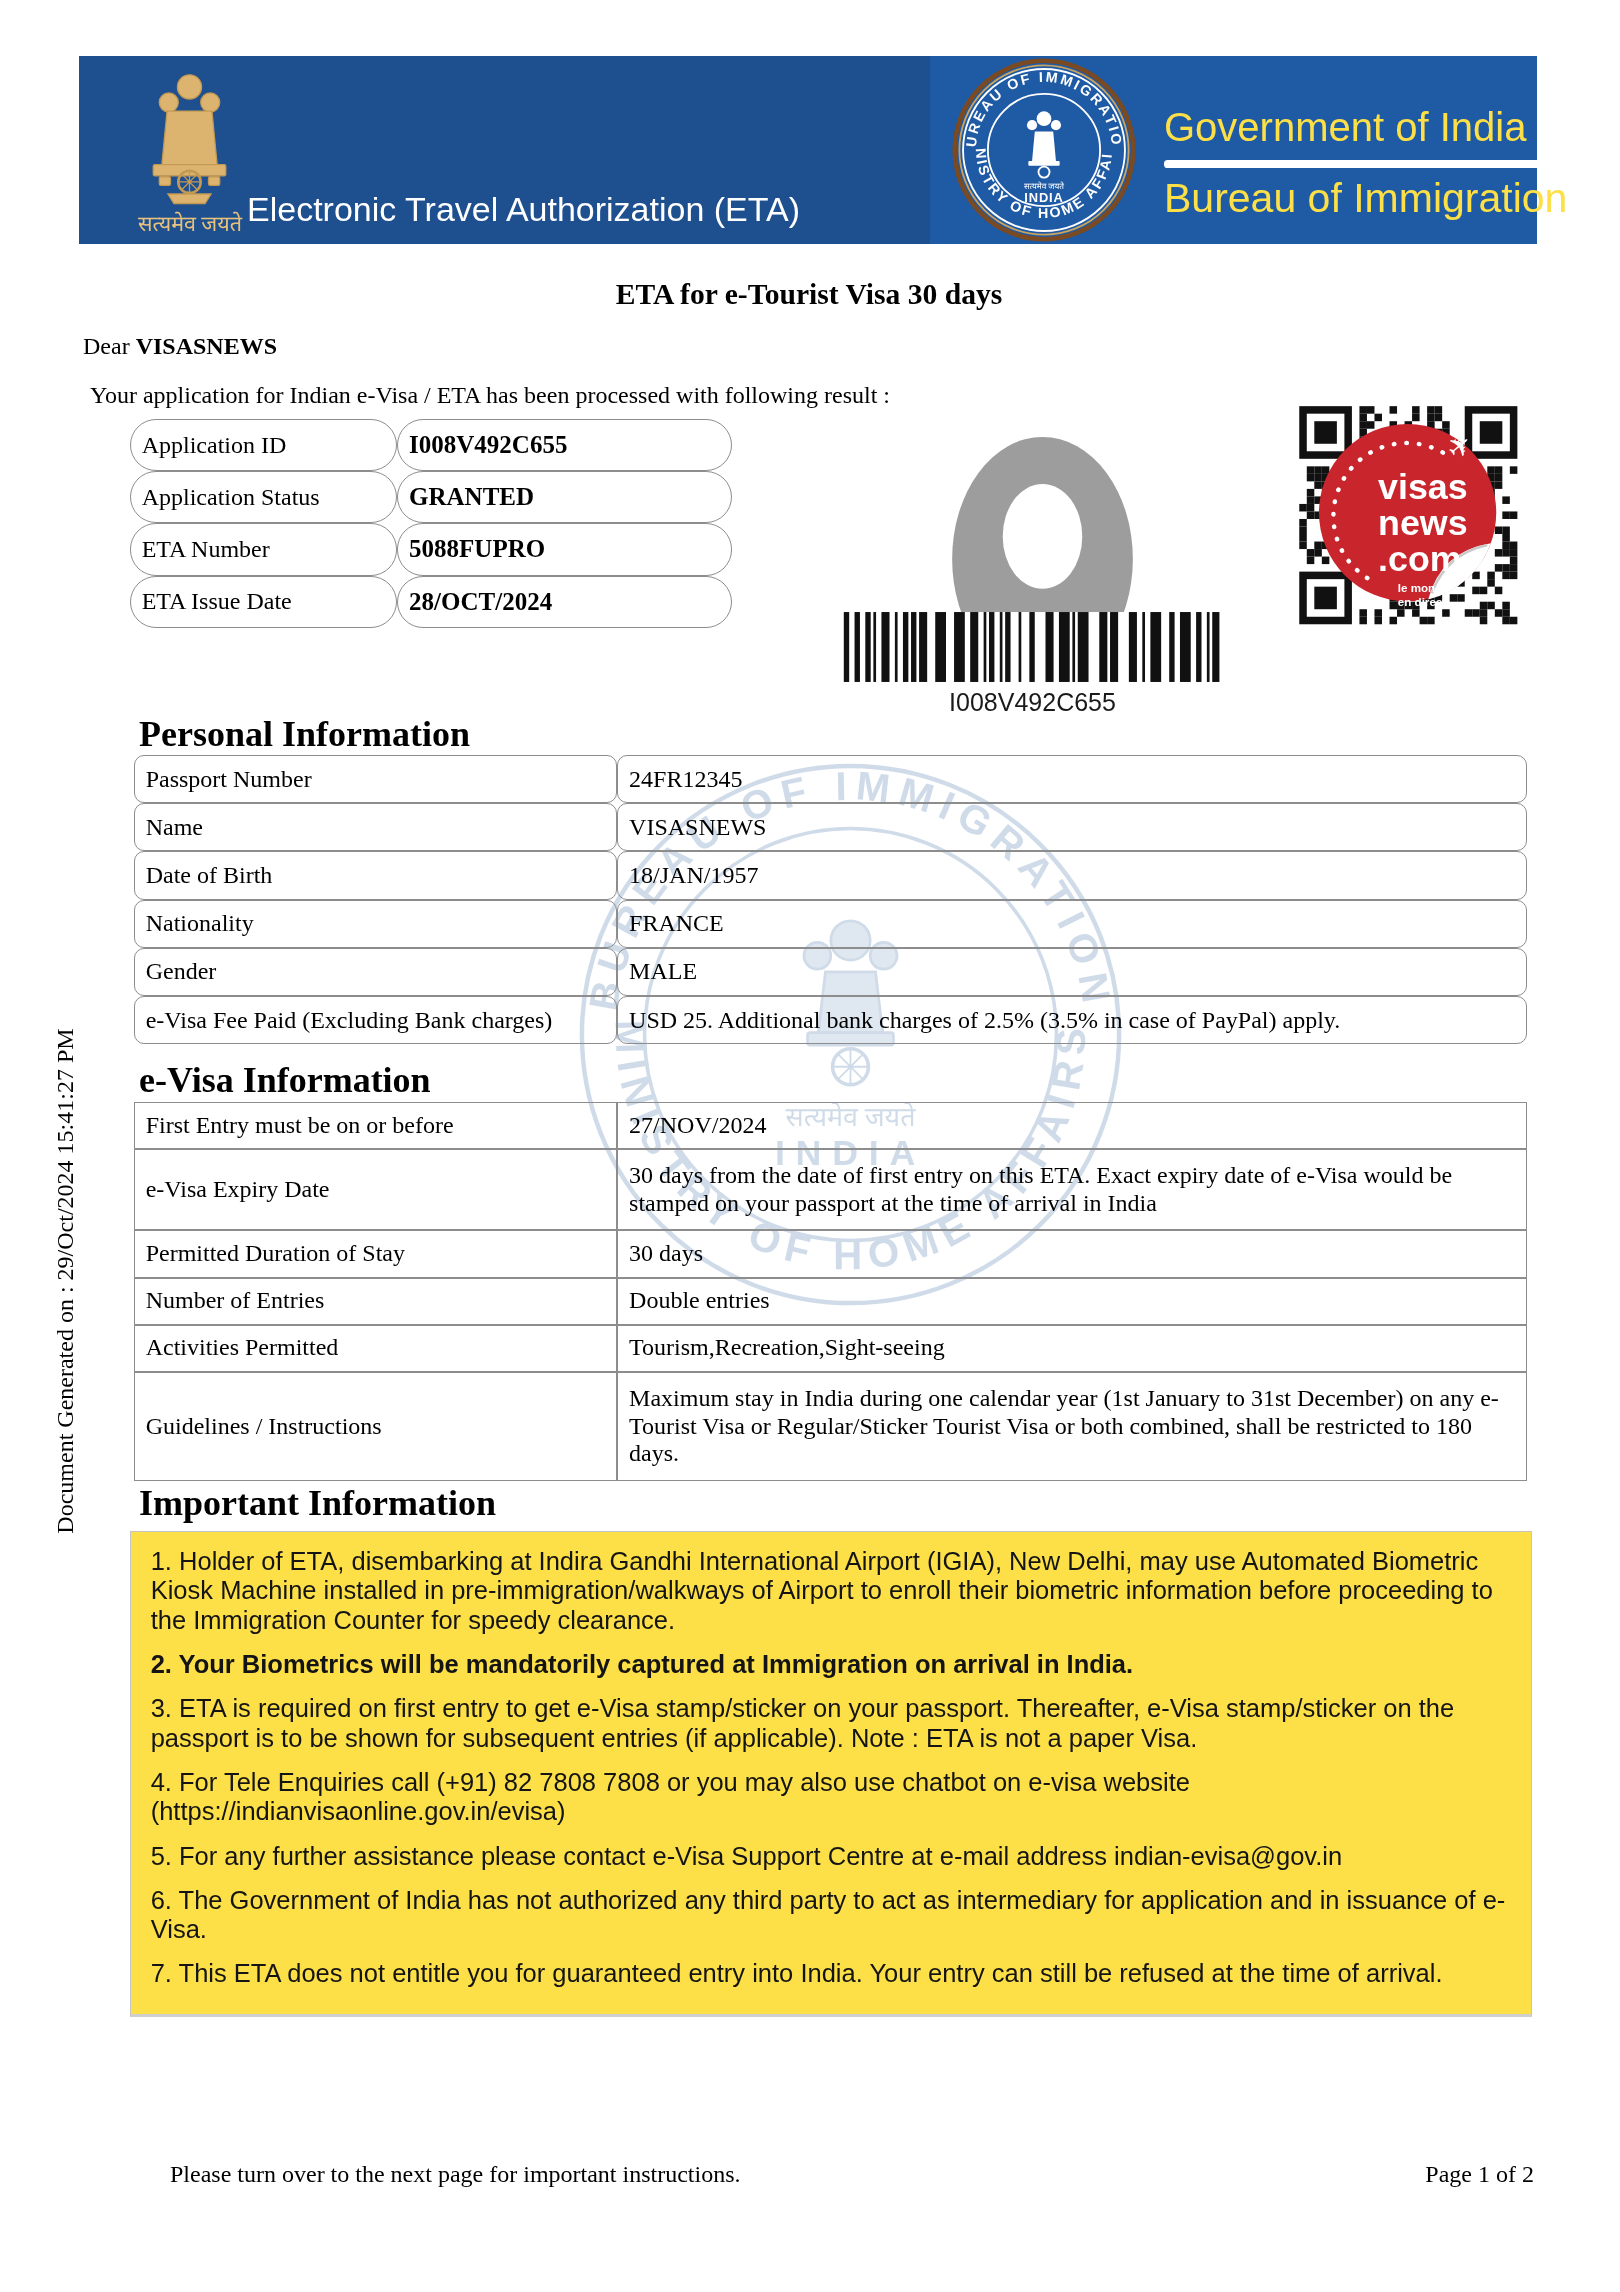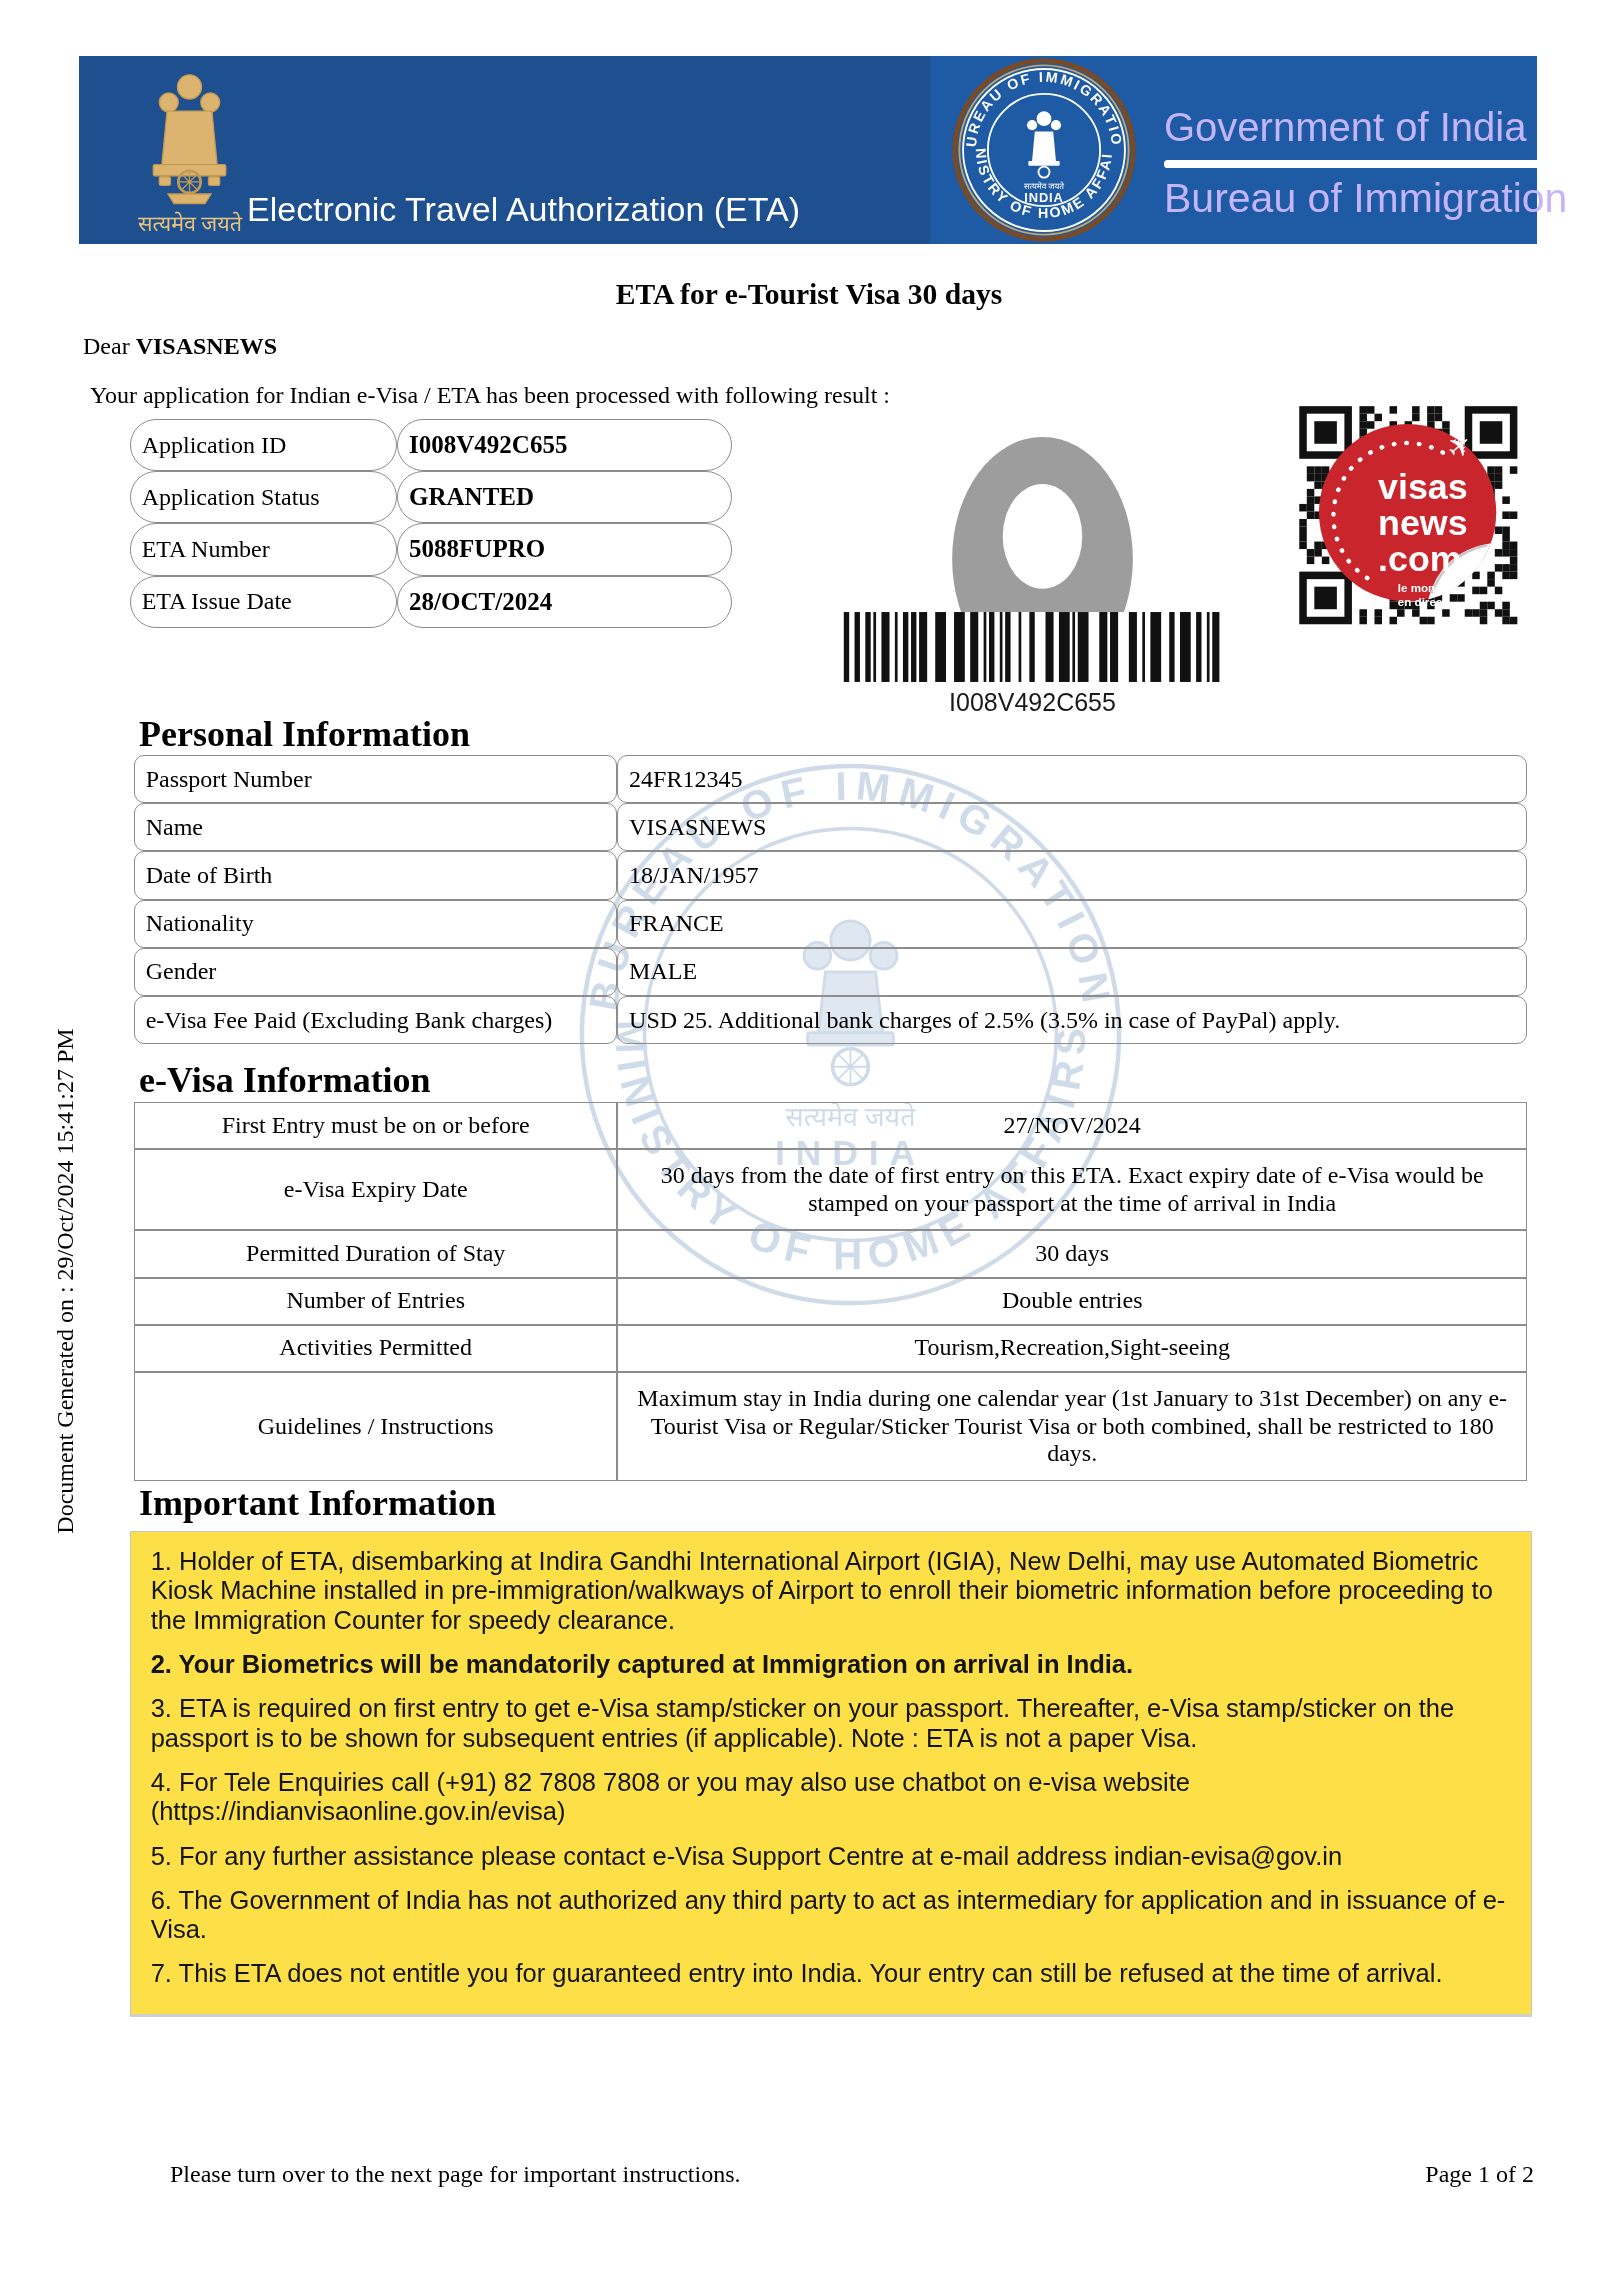--- a/index.html
+++ b/index.html
@@ -12,21 +12,21 @@
   
   .banner{position:absolute;left:79px;top:56px;width:1460px;height:188px;background:#1e4f8f;}
   .banner-right{position:absolute;left:851px;top:0;width:609px;height:188px;background:#1f5aa5;
                 border-right:2.7px solid #fff;box-sizing:border-box;}
   .emblem{position:absolute;left:63px;top:10.7px;width:95px;height:140px;}
   .banner-motto{position:absolute;left:34px;top:152px;width:154px;text-align:center;
                 color:#e7c27c;font-size:21.5px;}
   .banner-title{position:absolute;left:168px;top:134px;color:#ffffff;font-size:34px;
                 font-family:"Liberation Sans",sans-serif;}
   .banner-seal{position:absolute;left:873px;top:1.8px;width:184px;height:184px;}
-  .gov-block{position:absolute;left:1085px;top:45px;width:430px;color:#c4b5fd;
+  .gov-block{position:absolute;left:1085px;top:45px;width:430px;color:#fde047;
              font-family:"Liberation Sans",sans-serif;}
   .gov-line1{font-size:40px;line-height:1.3;}
   .gov-bar{width:428px;height:8px;background:#fff;border-radius:3.6px;margin:7.2px 0 5.4px 0;}
   .gov-line2{font-size:41px;line-height:1.2;}
 
   
   .doc-title{position:absolute;left:79px;top:278px;width:1460px;text-align:center;
              font-size:29.6px;font-weight:bold;}
   .salutation{position:absolute;left:83px;top:333px;font-size:24px;}
   .salutation b{font-weight:bold;}
@@ -38,21 +38,21 @@
   table.tbl td{border:1.8px solid #8d8d8d;font-size:24px;vertical-align:middle;
                padding:3.6px 10.7px;background:transparent;overflow:hidden;}
   .app-table{left:130px;top:419px;width:602px;}
   .app-table td{height:43px;border-radius:26px;}
   .app-table td.lbl{width:244px;}
   .app-table td.val{font-weight:bold;font-size:25px;}
   .info-table{left:134px;top:0;width:1393px;}
   .info-table td.lbl{width:460px;}
   .personal-table{top:755px;}
   .personal-table td{height:39px;border-radius:10px;}
-  .evisa-table{top:1102px;text-align:center;}
+  .evisa-table{top:1102px;}
   .evisa-table td{line-height:1.16;}
 
   
   .photo{position:absolute;left:952px;top:437px;width:181px;height:244px;}
   .qr-block{position:absolute;left:1292px;top:399px;width:233px;height:231px;}
   .barcode-block{position:absolute;left:842px;top:612px;width:381px;text-align:center;}
   .barcode-label{font-family:"Liberation Sans",sans-serif;font-size:25px;color:#1a1a1a;margin-top:1.8px;}
 
   
   .important-box{position:absolute;left:130px;top:1531px;width:1402px;height:486px;

